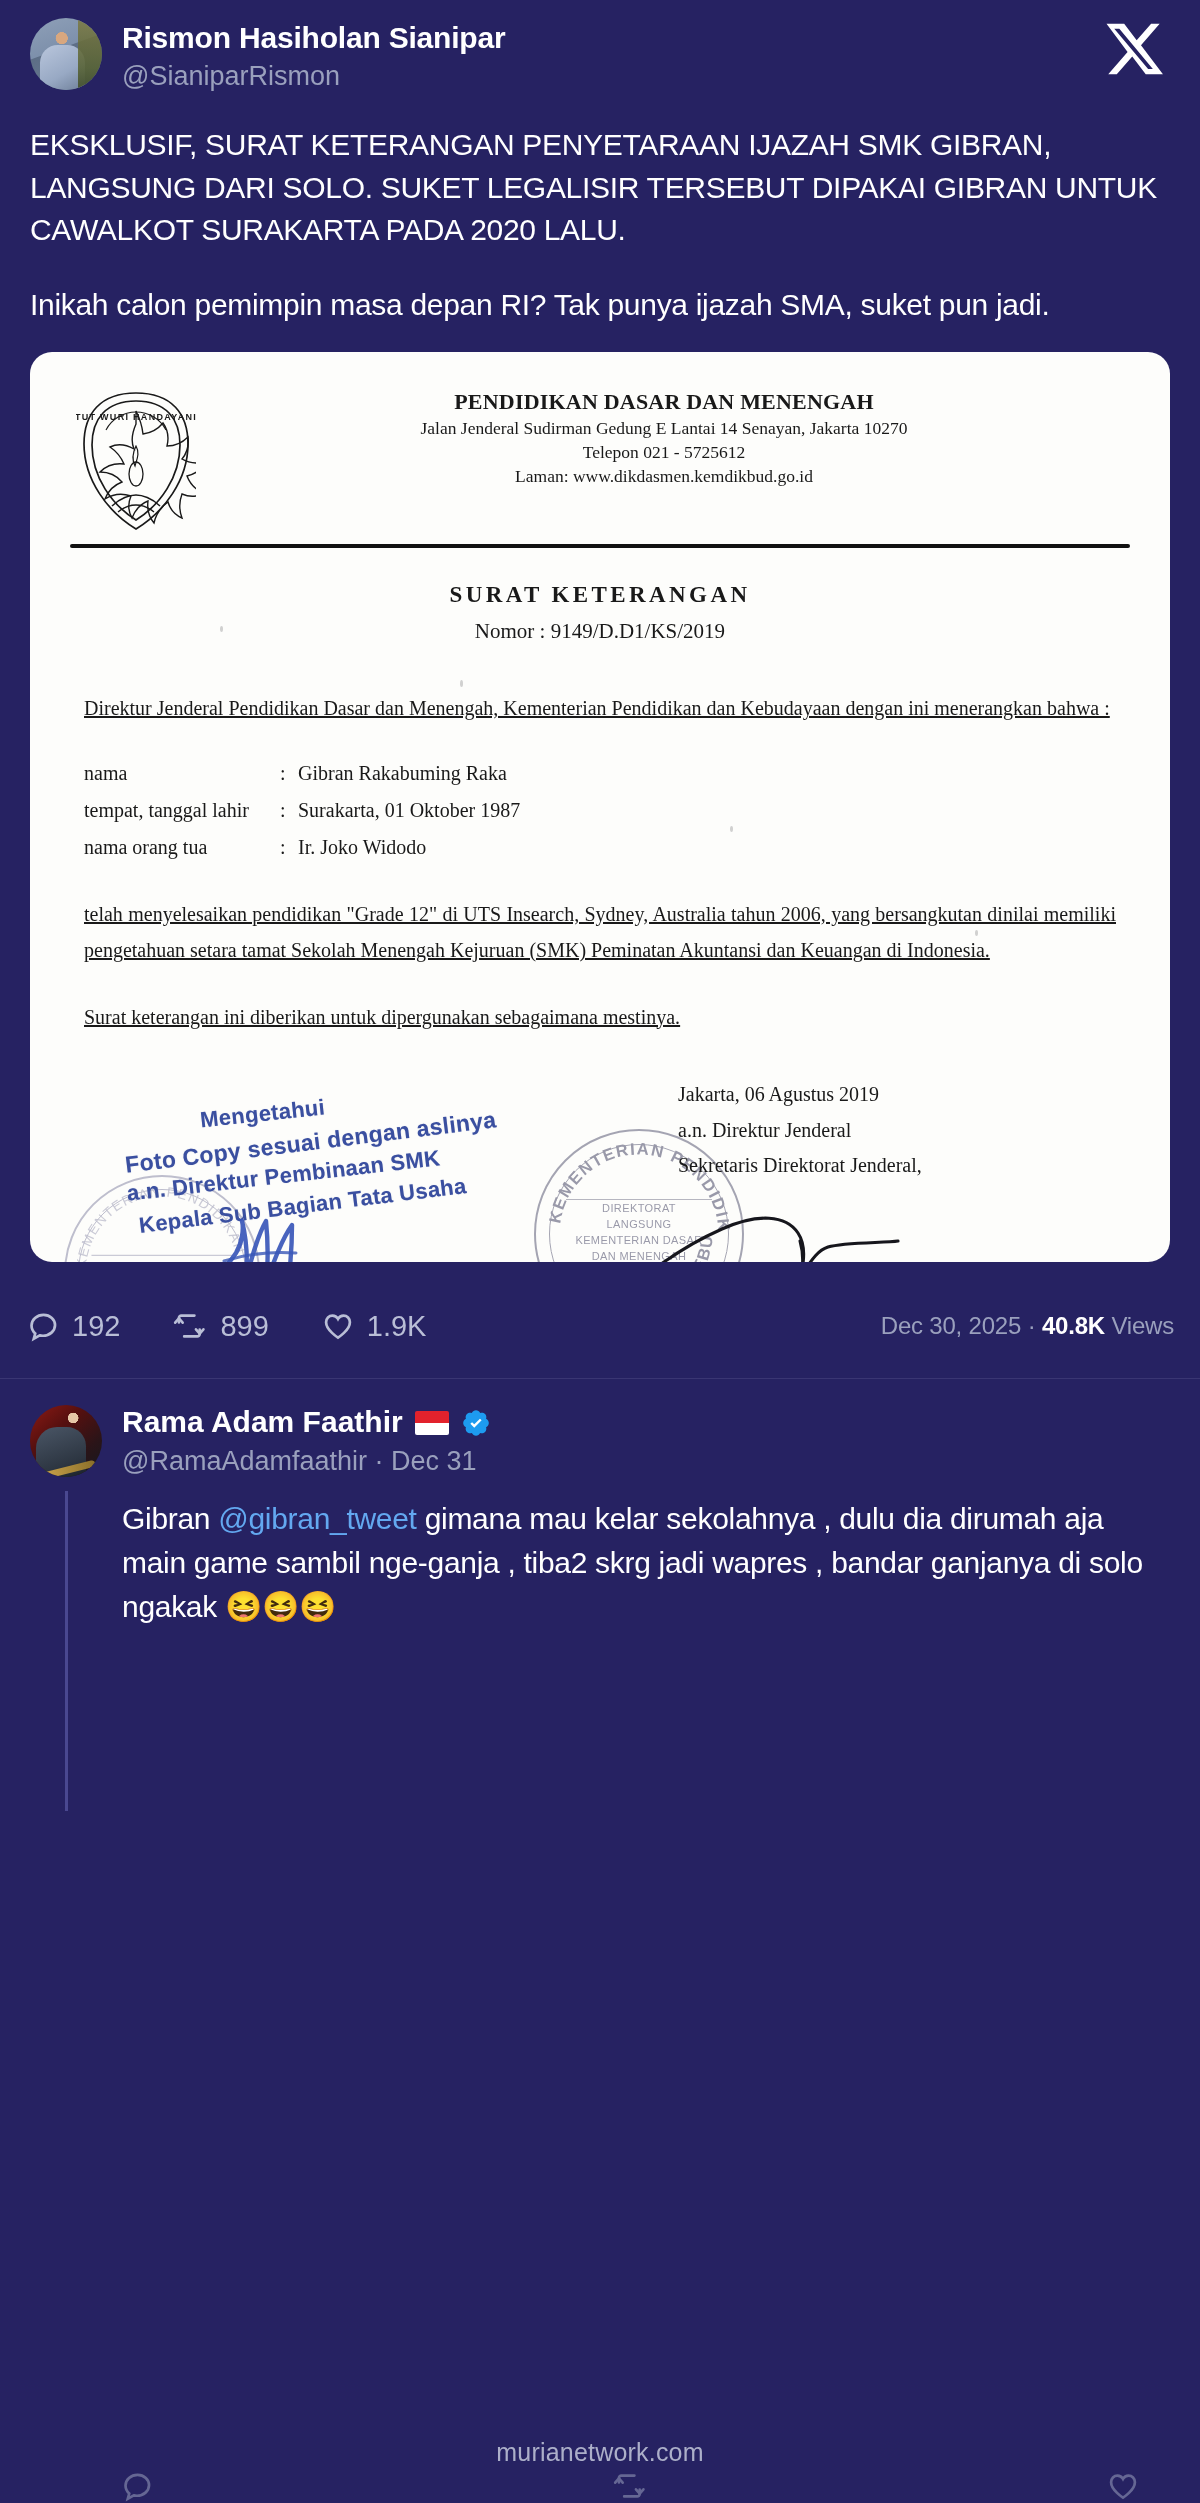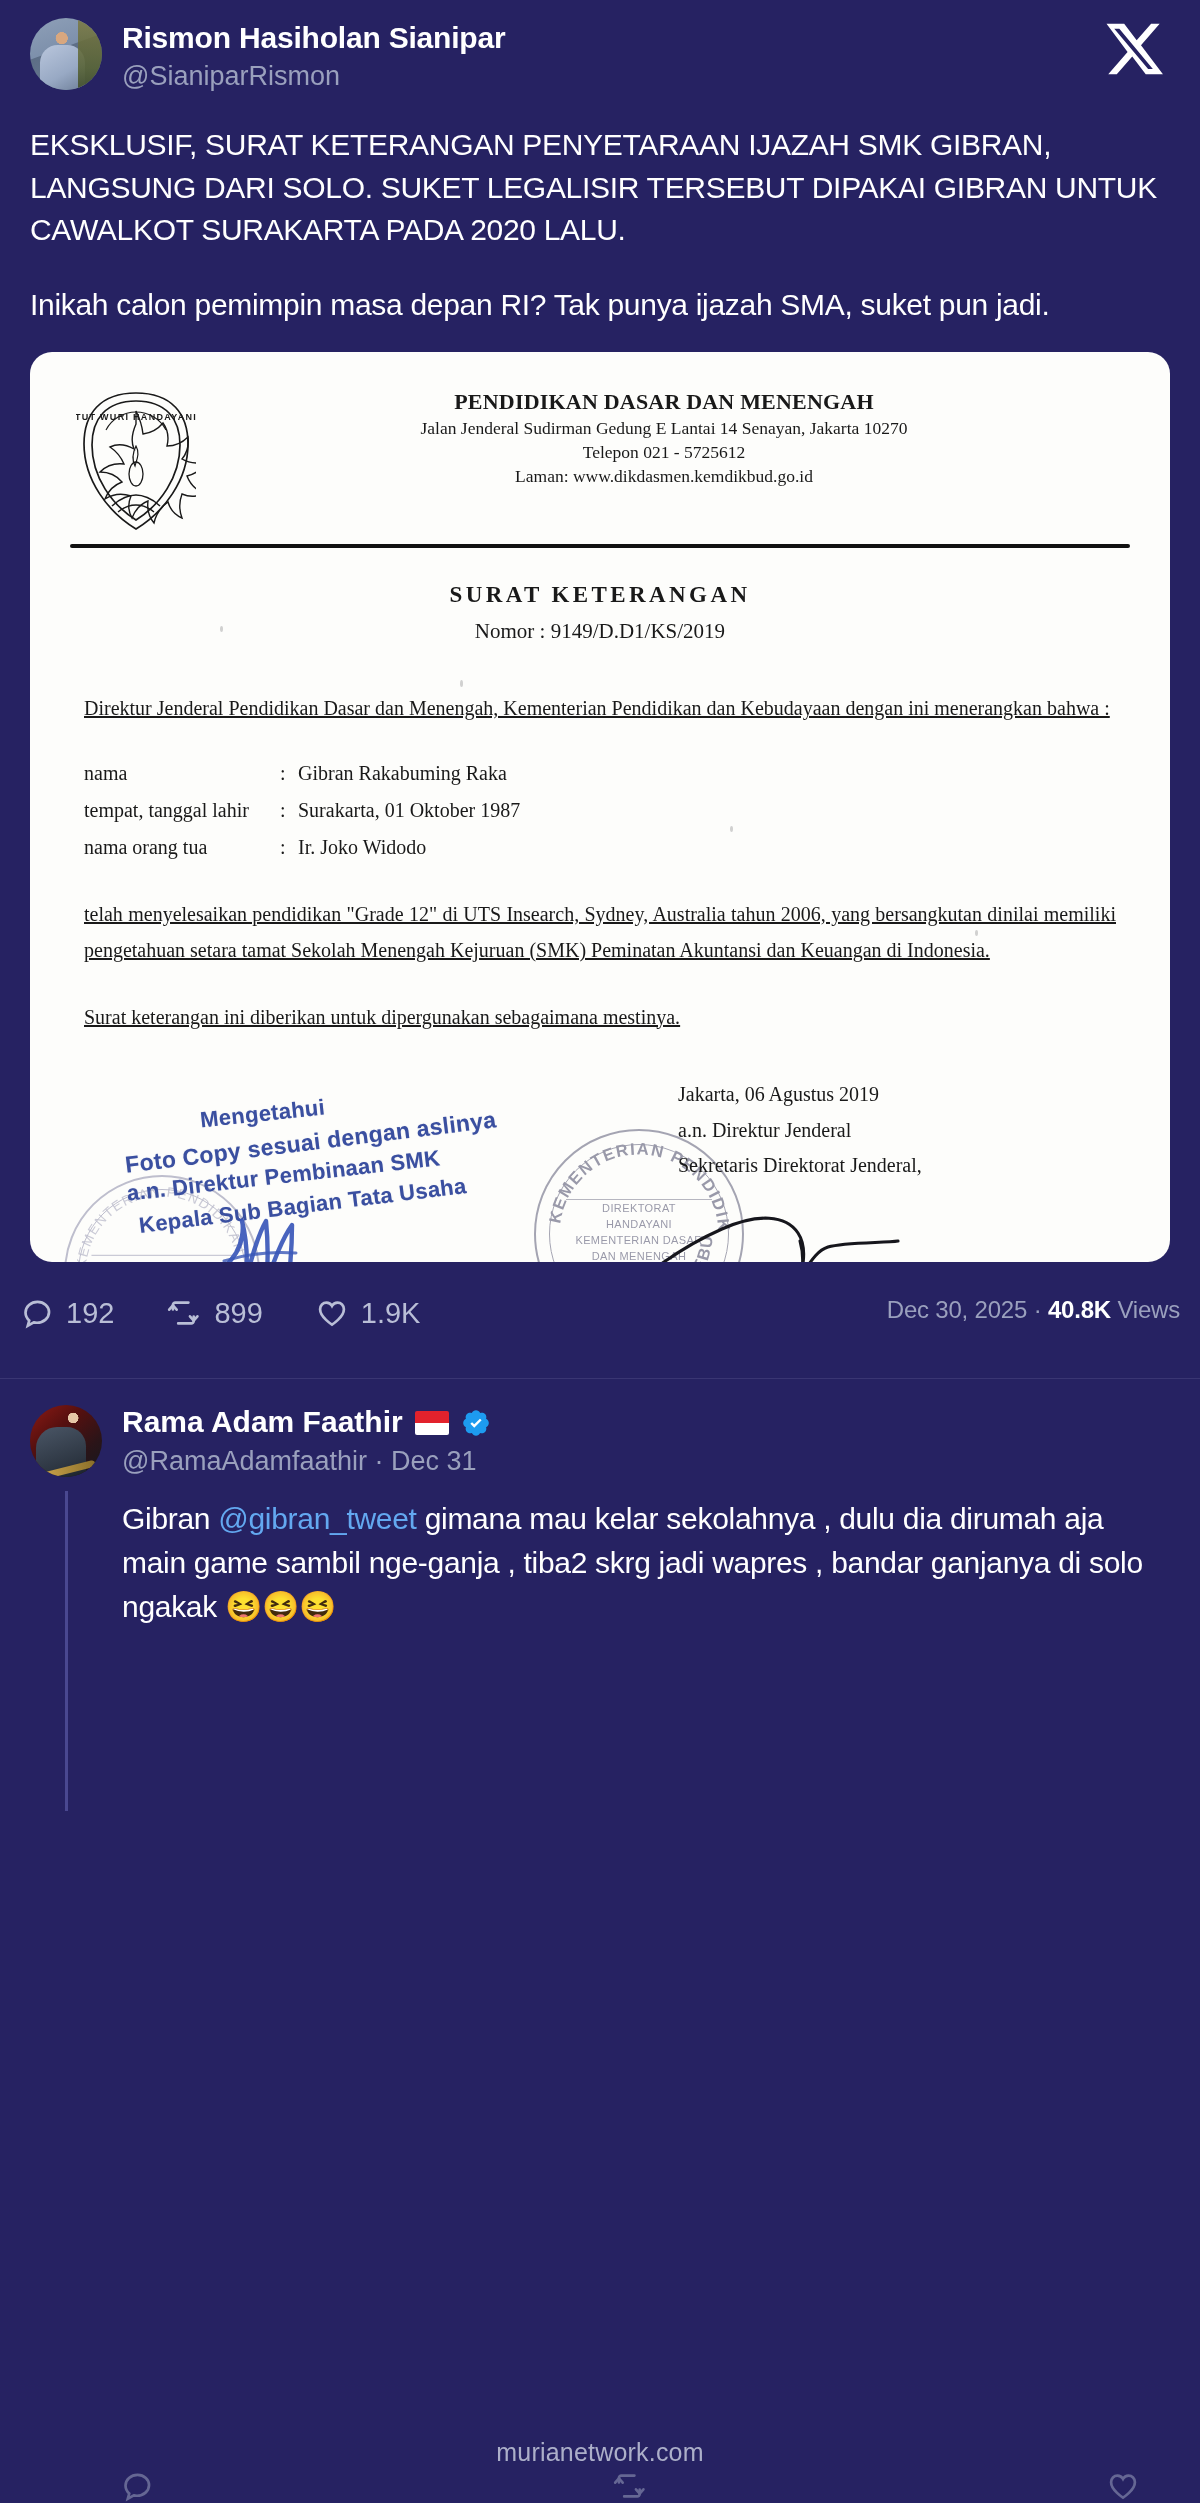--- a/index.html
+++ b/index.html
@@ -325,22 +325,22 @@
     top: 128px;
     z-index: 7;
   }
 
   
   .speck { position: absolute; background: #bdbdbd; border-radius: 50%; opacity: .7; }
 
   
   .engagement {
     display: flex;
-    align-items: flex-start;
-    padding: 0 20px;
+    align-items: center;
+    padding: 0 26px;
     margin-top: 34px;
     height: 60px;
     position: relative;
   }
   .eng-item {
     display: flex;
     align-items: center;
     gap: 12px;
     margin-right: 52px;
     color: #b9bed6;
@@ -524,21 +524,21 @@
               <textPath href="#arcT" startOffset="4%">KEMENTERIAN PENDIDIKAN</textPath>
             </text>
             <text font-family="Liberation Sans, sans-serif" font-size="17" font-weight="bold" fill="#5d5d78" letter-spacing="1.6">
               <textPath href="#arcB" startOffset="56%">DAN KEBUD</textPath>
             </text>
           </svg>
         </div>
         <div class="stamp-line" style="top:68px"></div>
         <div class="stamp-inner-txt">
           <div>DIREKTORAT</div>
-          <div>HANDAYANI</div>
+          <div>LANGSUNG</div>
           <div>KEMENTERIAN DASAR</div>
           <div>DAN MENENGAH</div>
         </div>
 
       </div>
 
       <div class="sig-ink">
         <svg width="330" height="130" viewBox="0 0 330 130">
           <path d="M2 126 C34 96 74 62 124 40 C160 24 188 26 200 44 C208 56 206 74 202 88 C212 74 218 62 230 58 C246 53 288 54 300 52" fill="none" stroke="#16161c" stroke-width="3.1" stroke-linecap="round"></path>
           <path d="M202 52 C206 66 205 80 202 92" fill="none" stroke="#16161c" stroke-width="3" stroke-linecap="round"></path>

